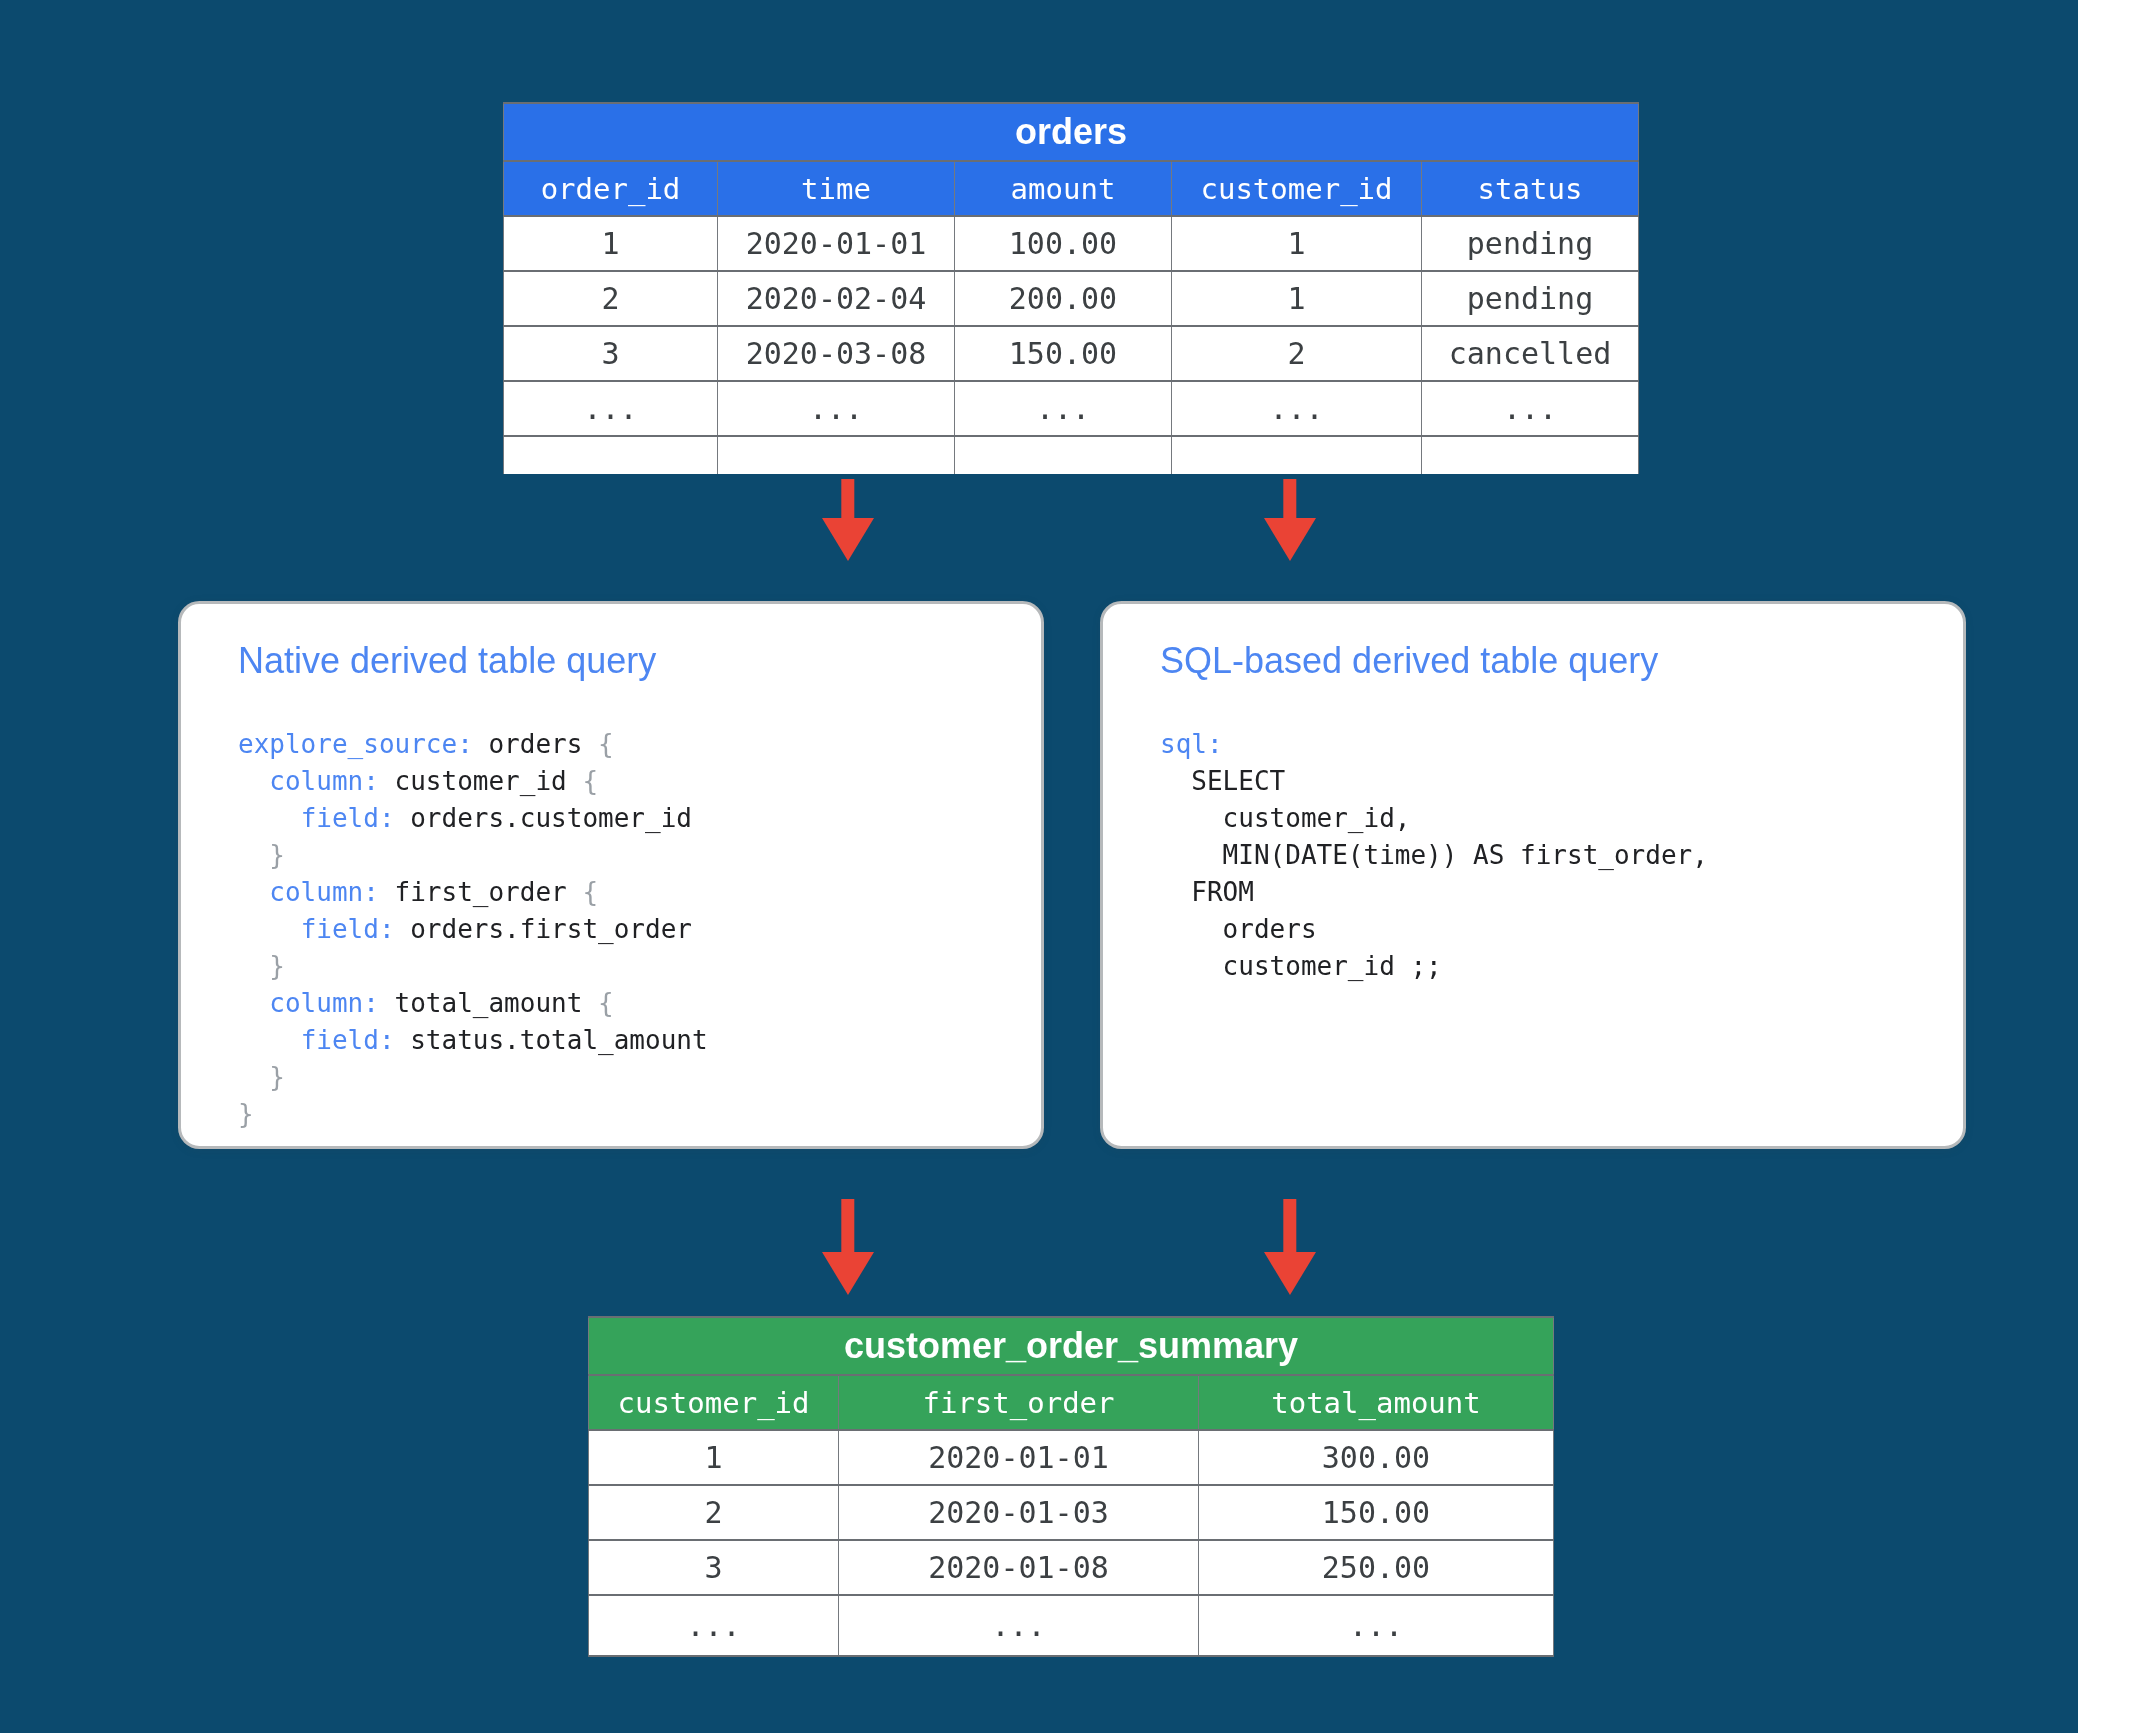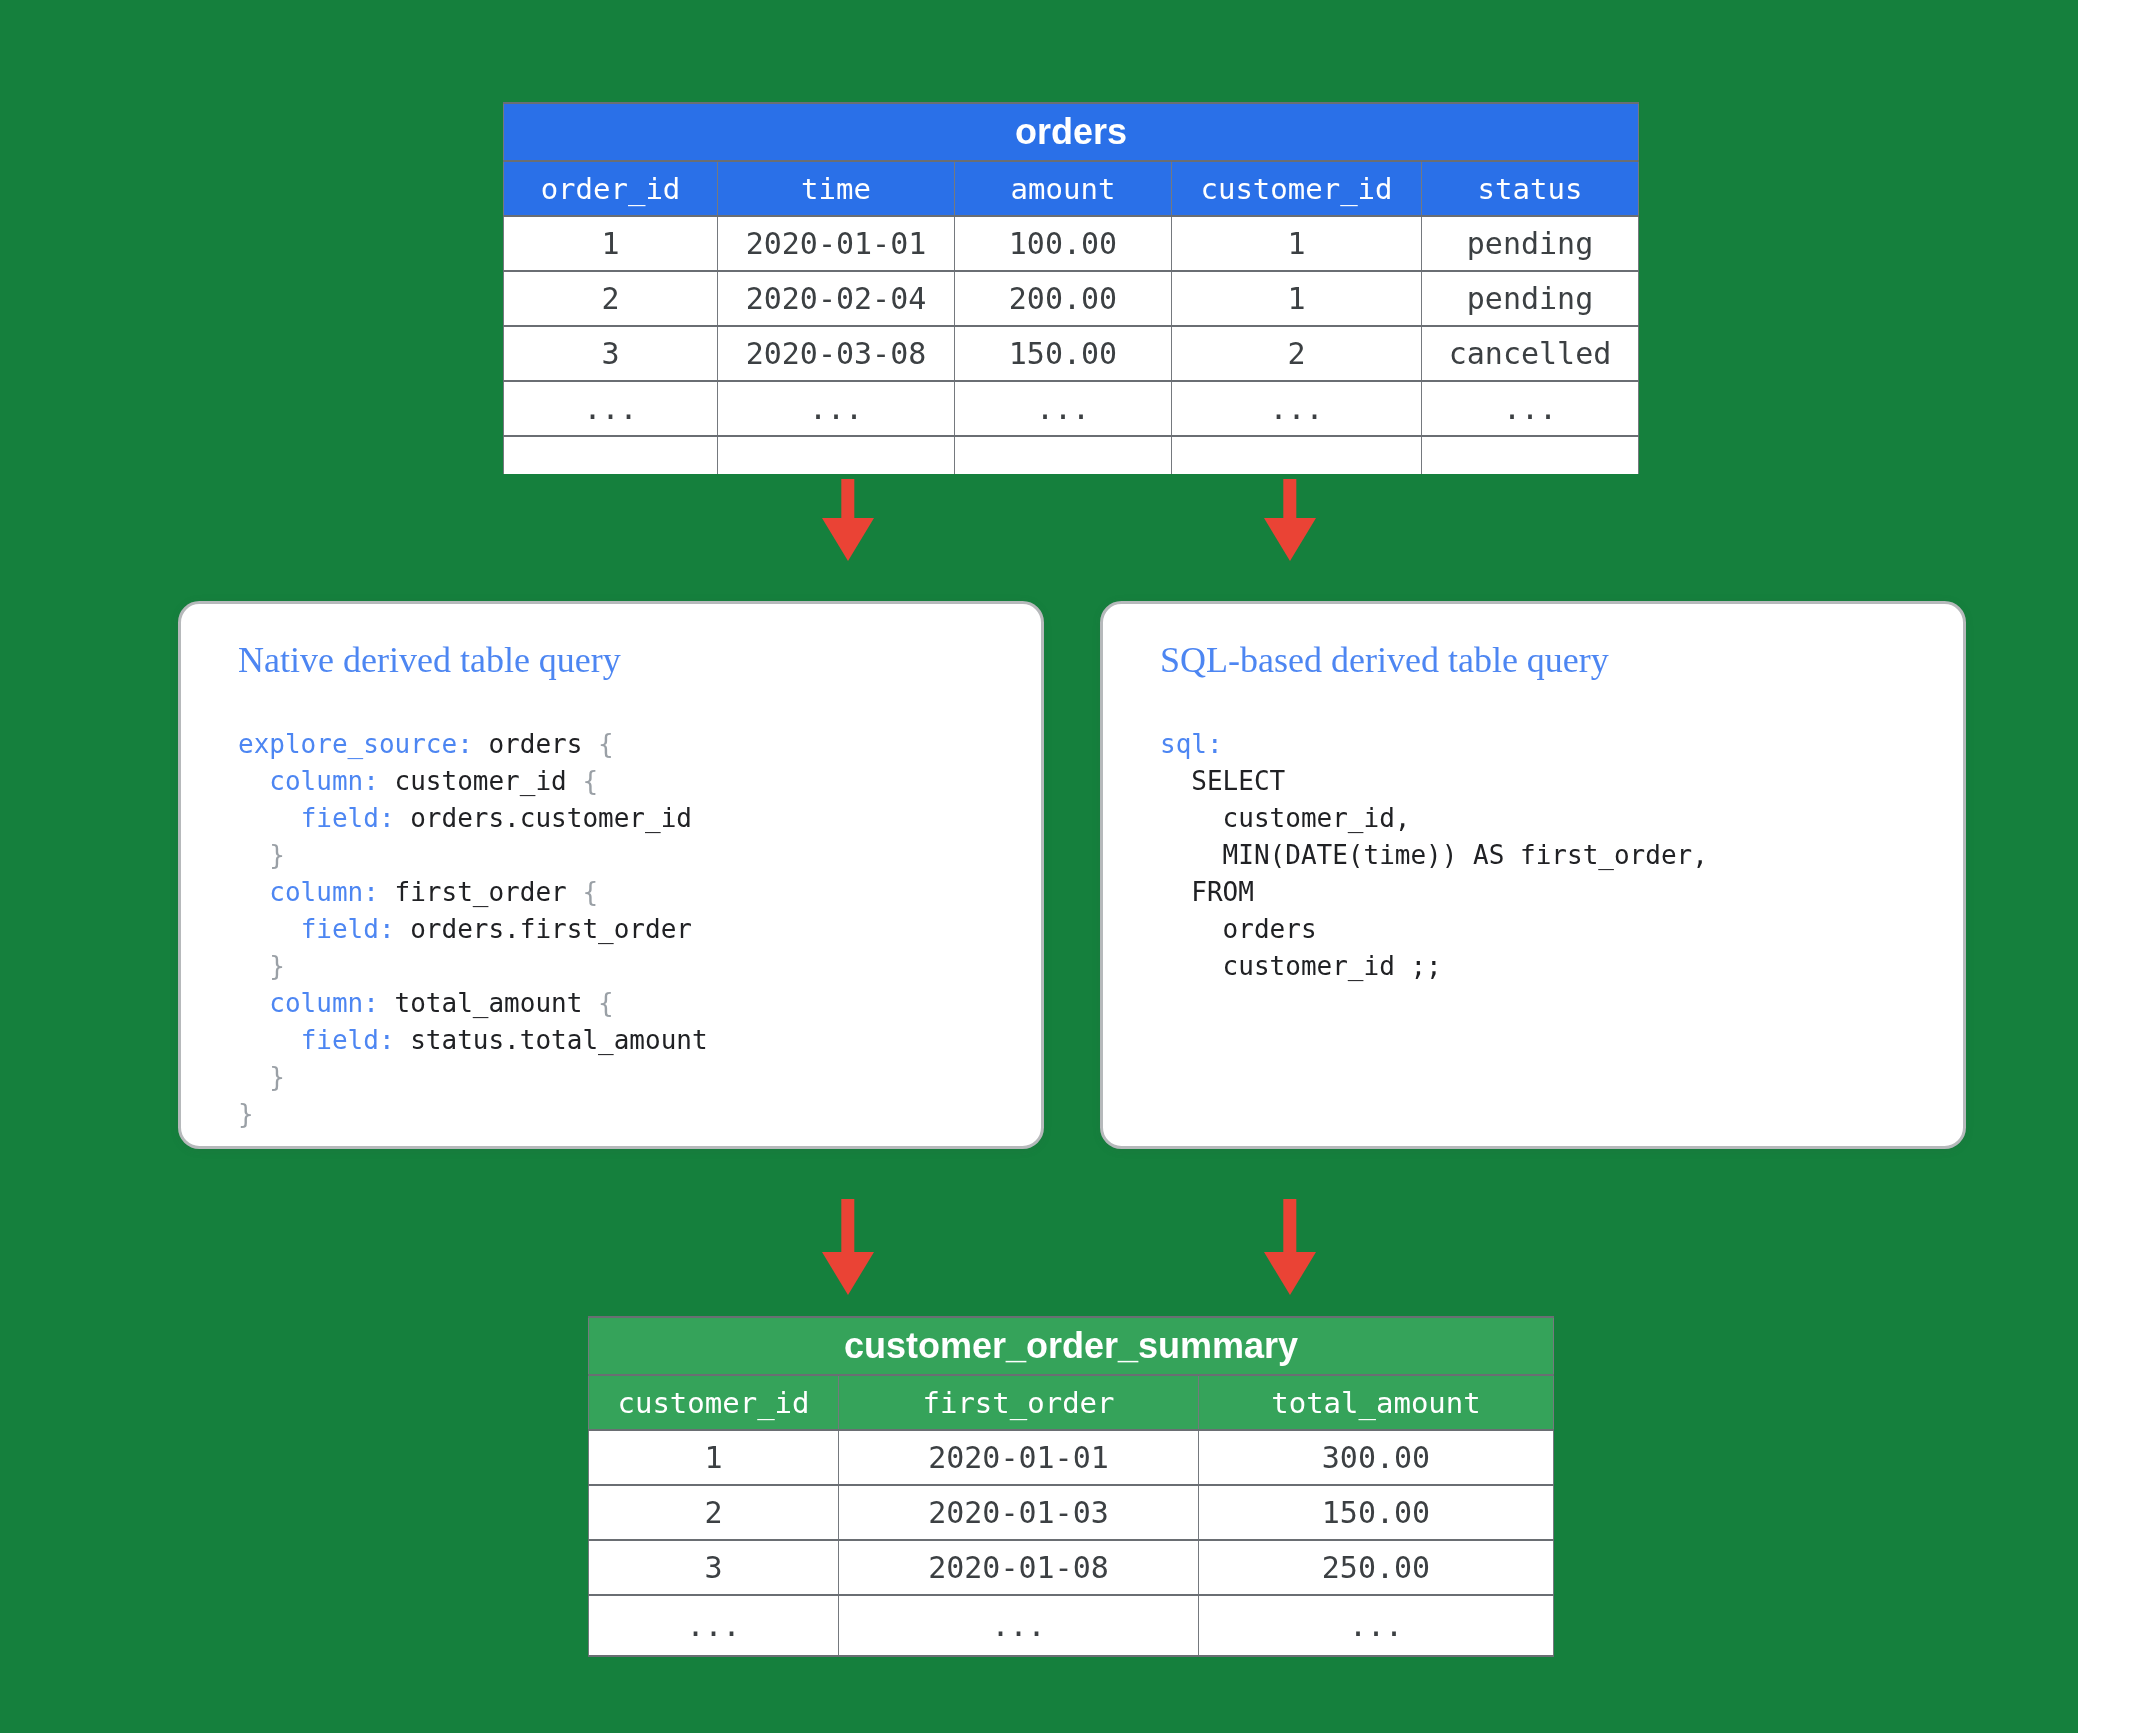--- a/index.html
+++ b/index.html
@@ -11,21 +11,21 @@
     --text-dark:#3c4043;
     --border-gray:#6a6e73;
     --vborder-gray:#75797e;
     --box-border-gray:#b6b9bb;
   }
   html,body{margin:0;padding:0;background:#ffffff;}
   .canvas{
     position:relative;
     width:2078px;
     height:1733px;
-    background:#15803d;
+    background:#0c4a6e;
     font-family:"Liberation Sans", sans-serif;
     overflow:hidden;
   }
 
   
   .tbl{
     border-collapse:collapse;
     table-layout:fixed;
     background:#ffffff;
   }
@@ -113,21 +113,21 @@
     box-sizing:border-box;
     box-shadow:0 1.8px 9px rgba(60,64,67,0.10);
   }
   .box-left{ left:178px; }
   .box-right{ left:1100px; }
   .box-title{
     margin:36px 0 10px 57px;
     font-size:36px;
     line-height:41px;
     color:var(--accent-blue);
-    font-family:Liberation Serif, serif;
+    font-family:Liberation Sans, sans-serif;
   }
   .code{
     margin:45px 0 0 57px;
     font-family:"DejaVu Sans Mono","Liberation Mono", monospace;
     font-size:26px;
   }
   .code-line{
     white-space:pre;
     line-height:37px;
     height:37px;

